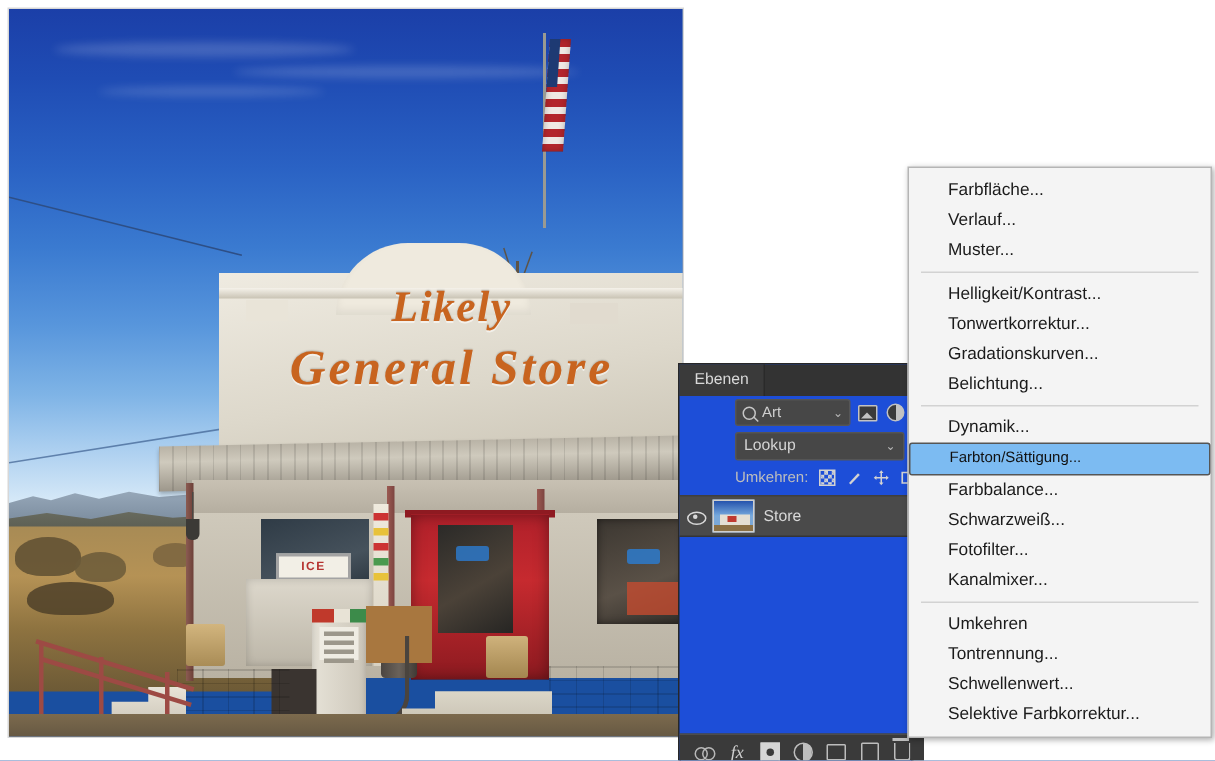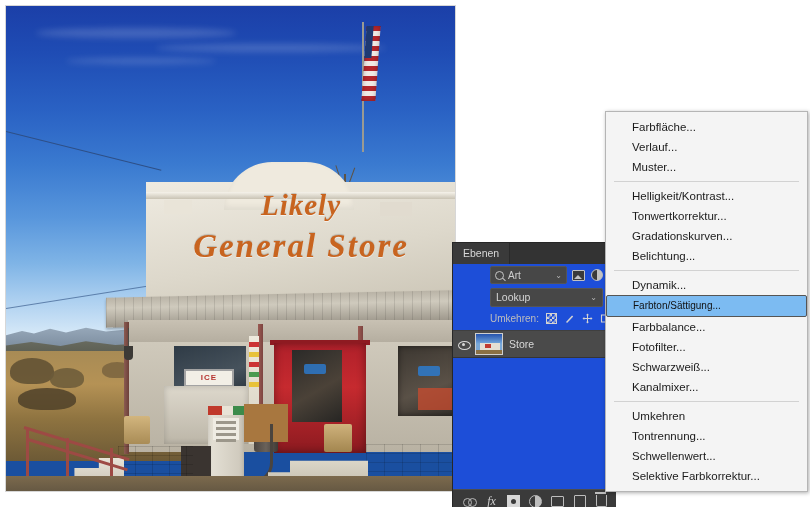--- a/index.html
+++ b/index.html
@@ -569,22 +569,22 @@
       <div class="ctx-item">Helligkeit/Kontrast...</div>
       <div class="ctx-item">Tonwertkorrektur...</div>
       <div class="ctx-item">Gradationskurven...</div>
       <div class="ctx-item">Belichtung...</div>
     </div>
     <div class="ctx-sep"></div>
     <div>
       <div class="ctx-item">Dynamik...</div>
       <div class="ctx-item sel">Farbton/Sättigung...</div>
       <div class="ctx-item">Farbbalance...</div>
+      <div class="ctx-item">Schwarzweiß...</div>
       <div class="ctx-item">Fotofilter...</div>
-      <div class="ctx-item">Schwarzweiß...</div>
       <div class="ctx-item">Kanalmixer...</div>
     </div>
     <div class="ctx-sep"></div>
     <div>
       <div class="ctx-item">Umkehren</div>
       <div class="ctx-item">Tontrennung...</div>
       <div class="ctx-item">Schwellenwert...</div>
       <div class="ctx-item">Selektive Farbkorrektur...</div>
     </div>
   </div>

